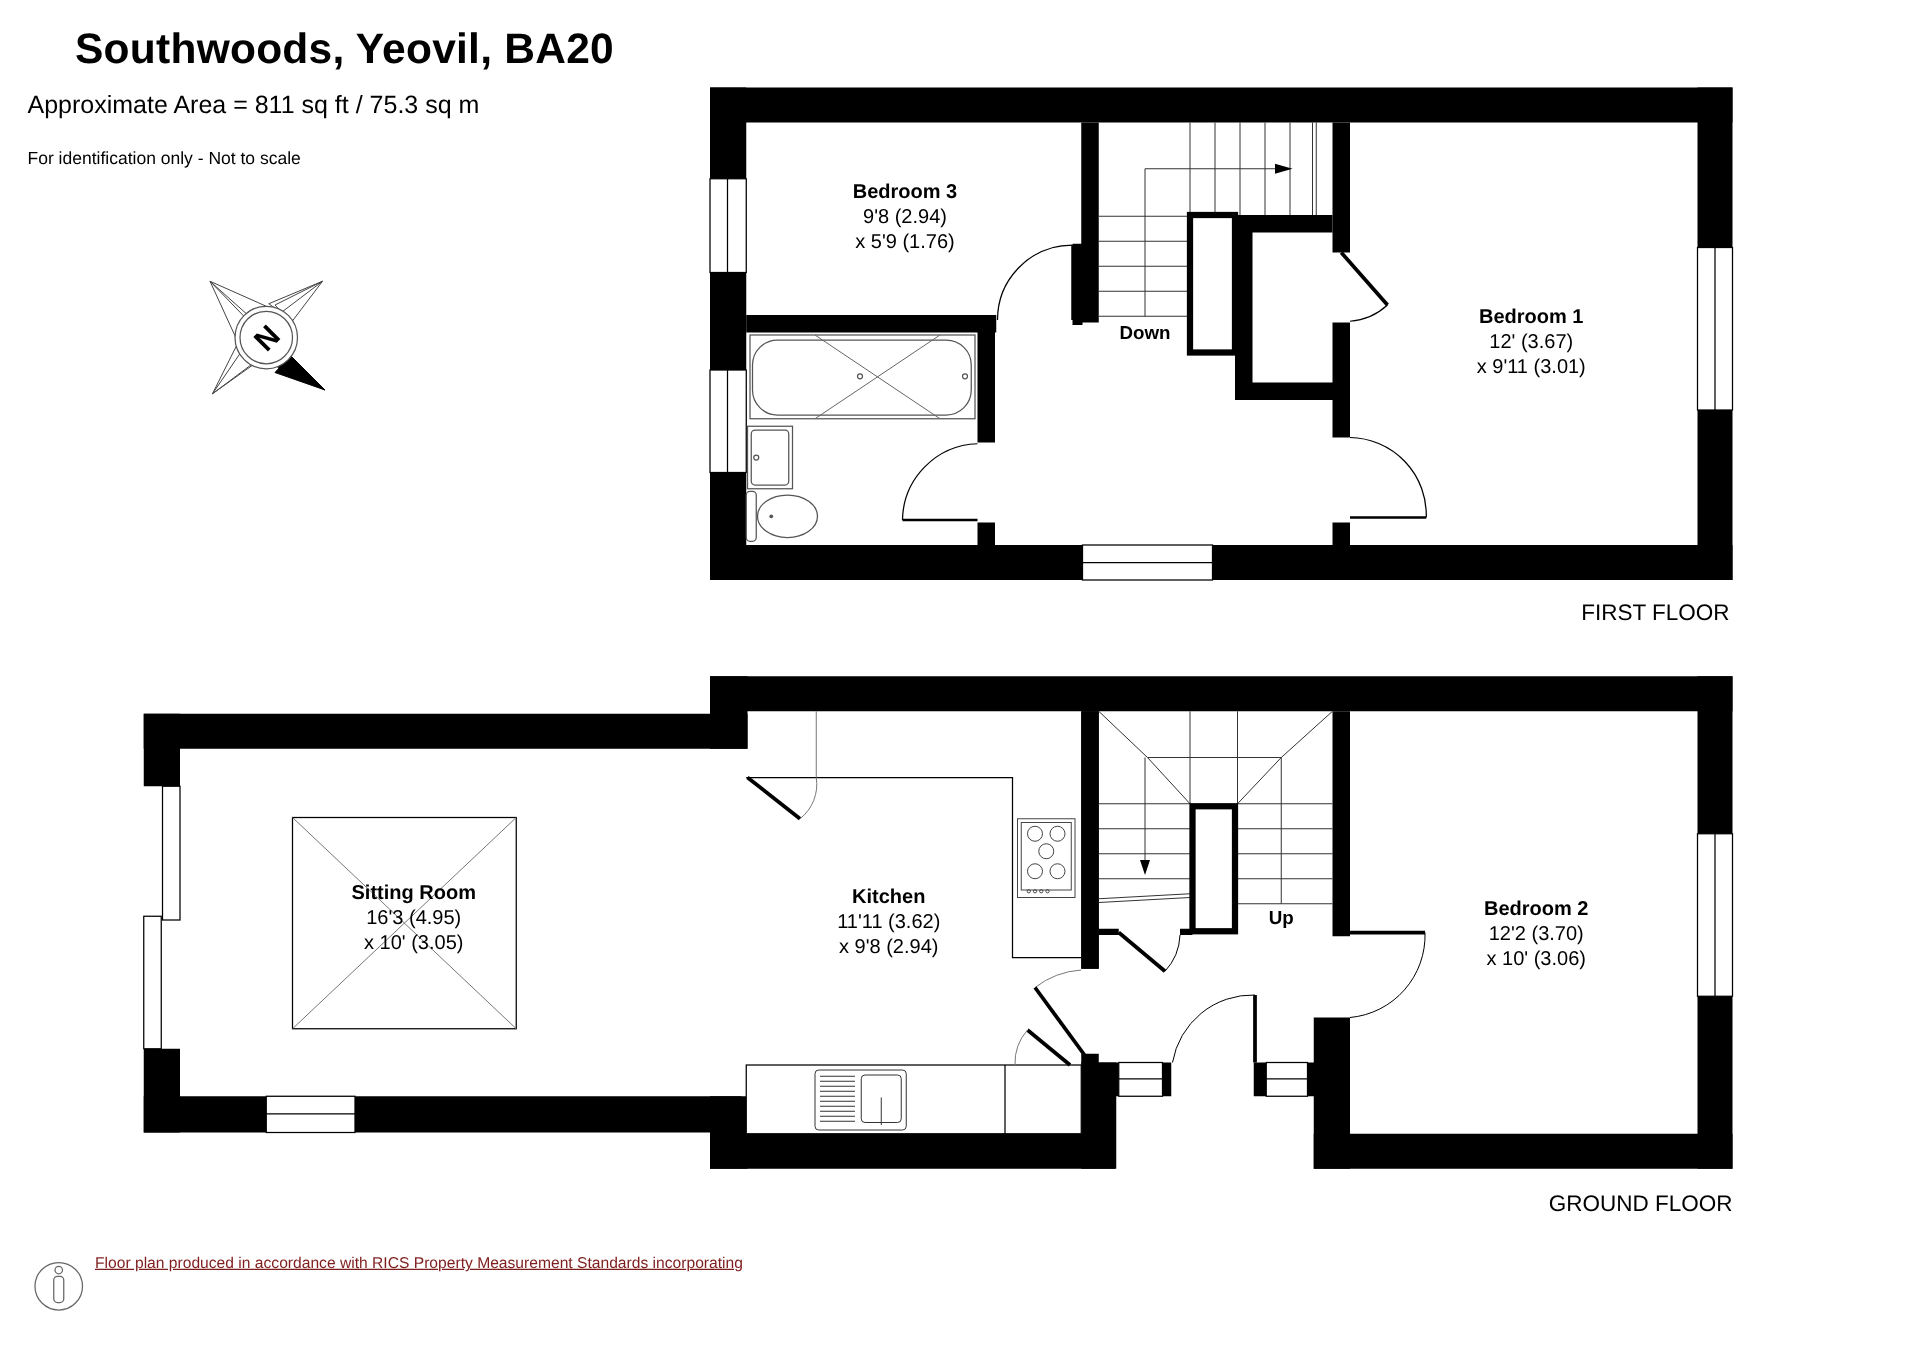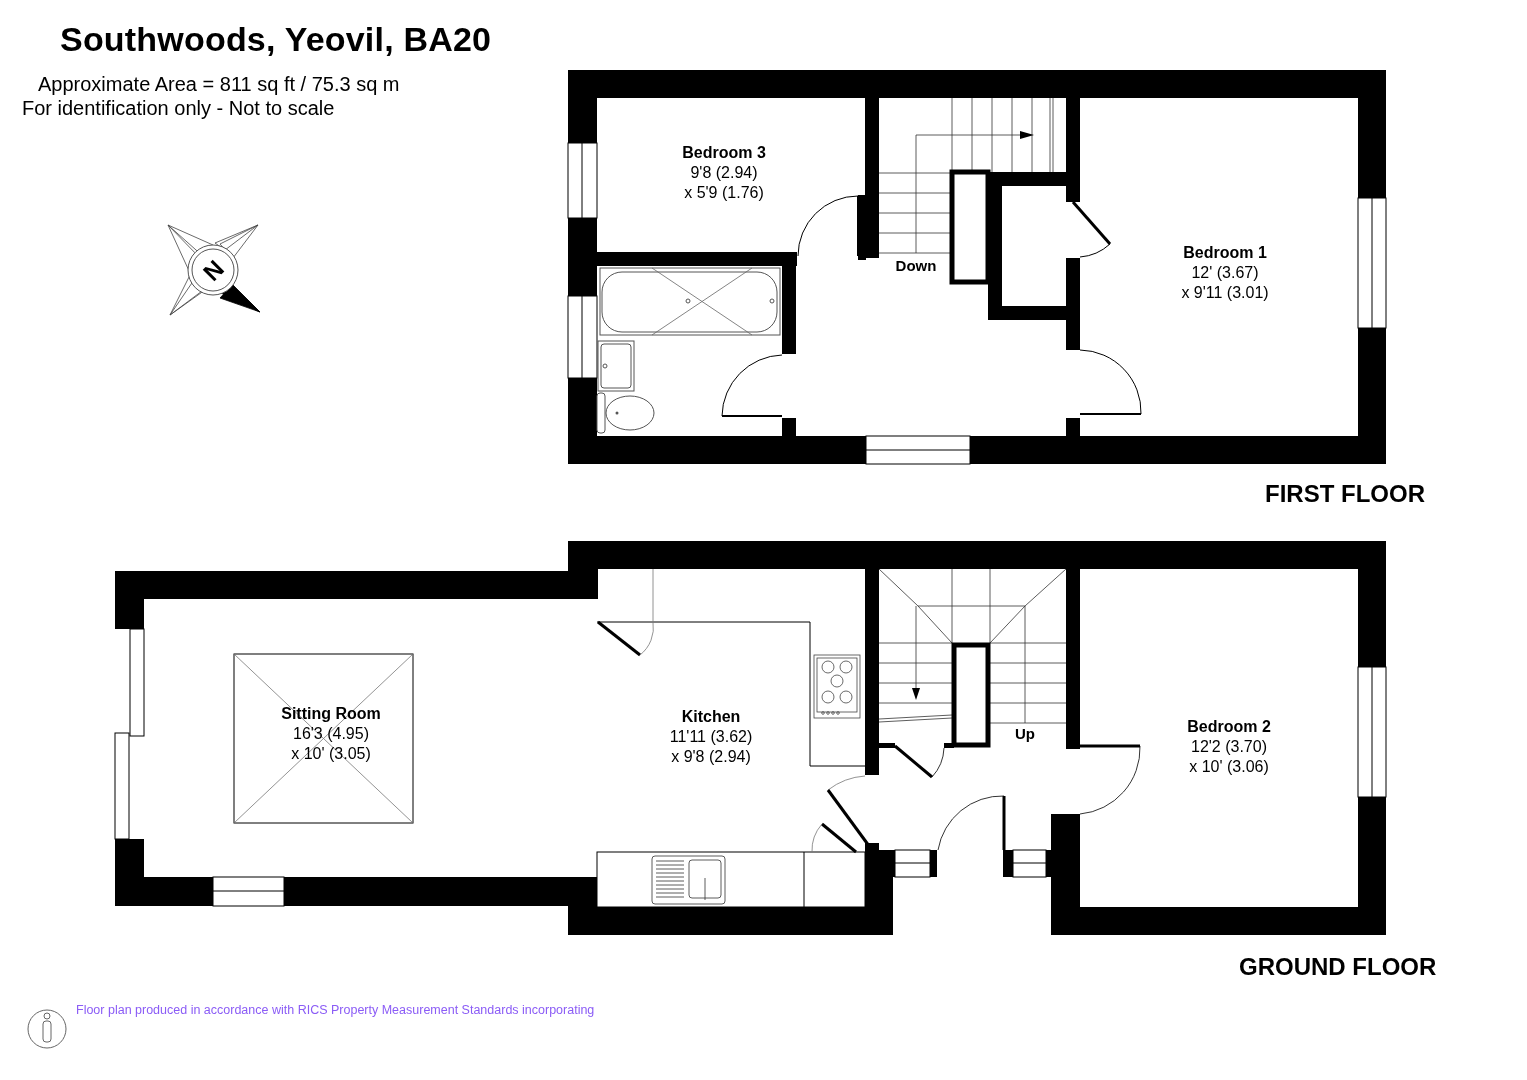--- a/index.html
+++ b/index.html
@@ -1,21 +1,21 @@
 <!DOCTYPE html>
 <html><head>
 <meta charset="utf-8">
 <style>
   html, body { margin: 0; padding: 0; background: #ffffff; }
   body { width: 1527px; height: 1080px; position: relative; overflow: hidden; font-family: "Liberation Sans", sans-serif; color: #000; }
   .title { position: absolute; left: 22px; top: 20px; font-size: 34px; font-weight: bold; letter-spacing: 0.2px; margin-left: 38px; }
-  .area { position: absolute; left: 38px; top: 73px; font-size: 20px; }
-  .note { position: absolute; left: 22px; top: 97px; font-size: 20px; }
-  .floor-label { position: absolute; font-size: 24px; font-weight: bold; }
-  .footer { position: absolute; left: 76px; top: 1002px; font-size: 12.5px; color: #8b5cf6; line-height: 16px; }
+  .area { position: absolute; left: 22px; top: 73px; font-size: 20px; }
+  .note { position: absolute; left: 22px; top: 118px; font-size: 14px; }
+  .floor-label { position: absolute; font-size: 18px; font-weight: normal; }
+  .footer { position: absolute; left: 76px; top: 1002px; font-size: 12.5px; color: #7f1d1d; line-height: 16px; text-decoration: underline; }
   svg.plan { position: absolute; left: 0; top: 0; }
   .room-label text { font-family: "Liberation Sans", sans-serif; }
 </style>
 </head>
 <body>
 
 <div class="title">Southwoods, Yeovil, BA20</div>
 <div class="area">Approximate Area = 811 sq ft / 75.3 sq m</div>
 <div class="note">For identification only - Not to scale</div>
 

